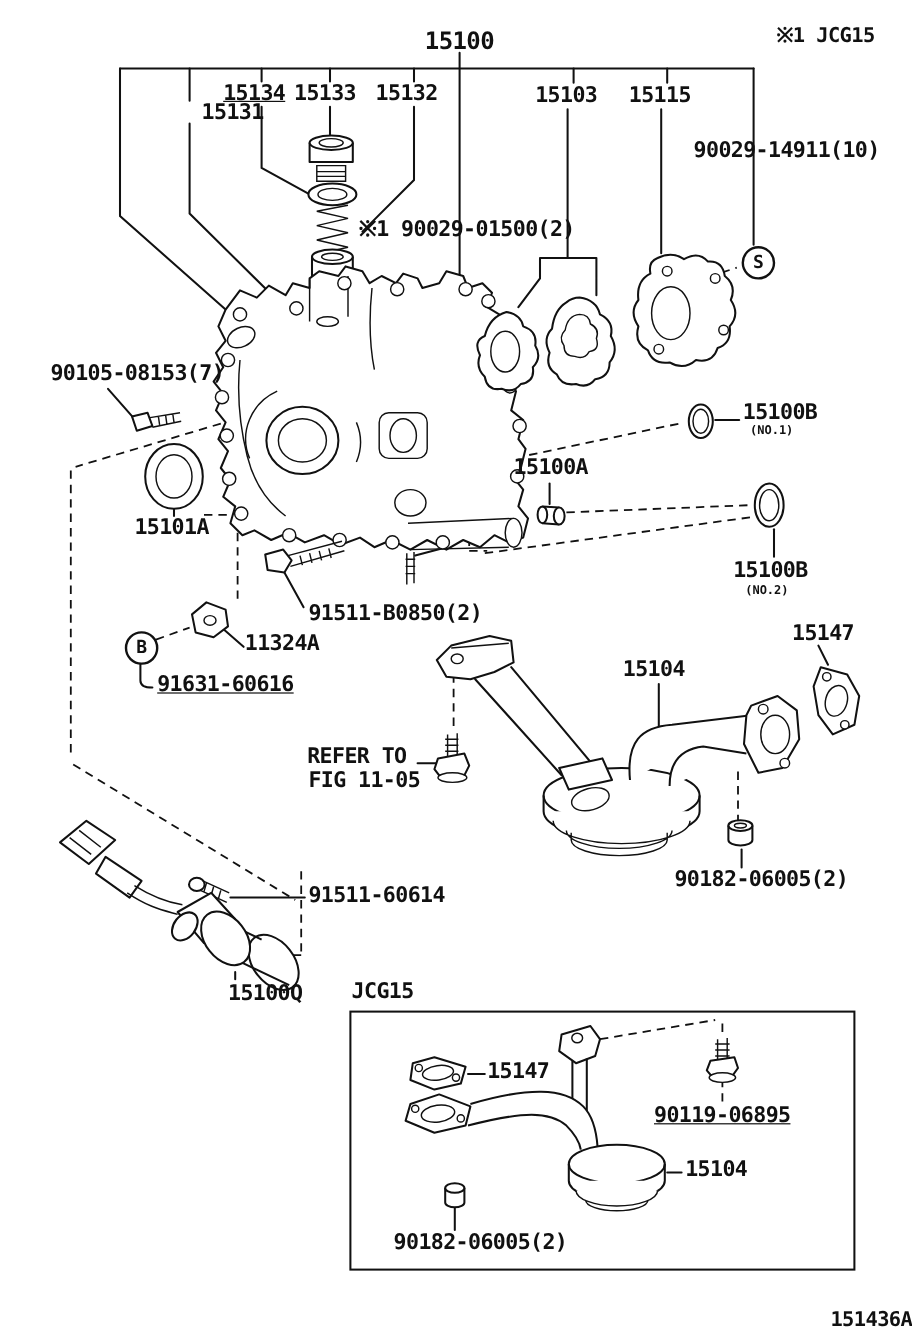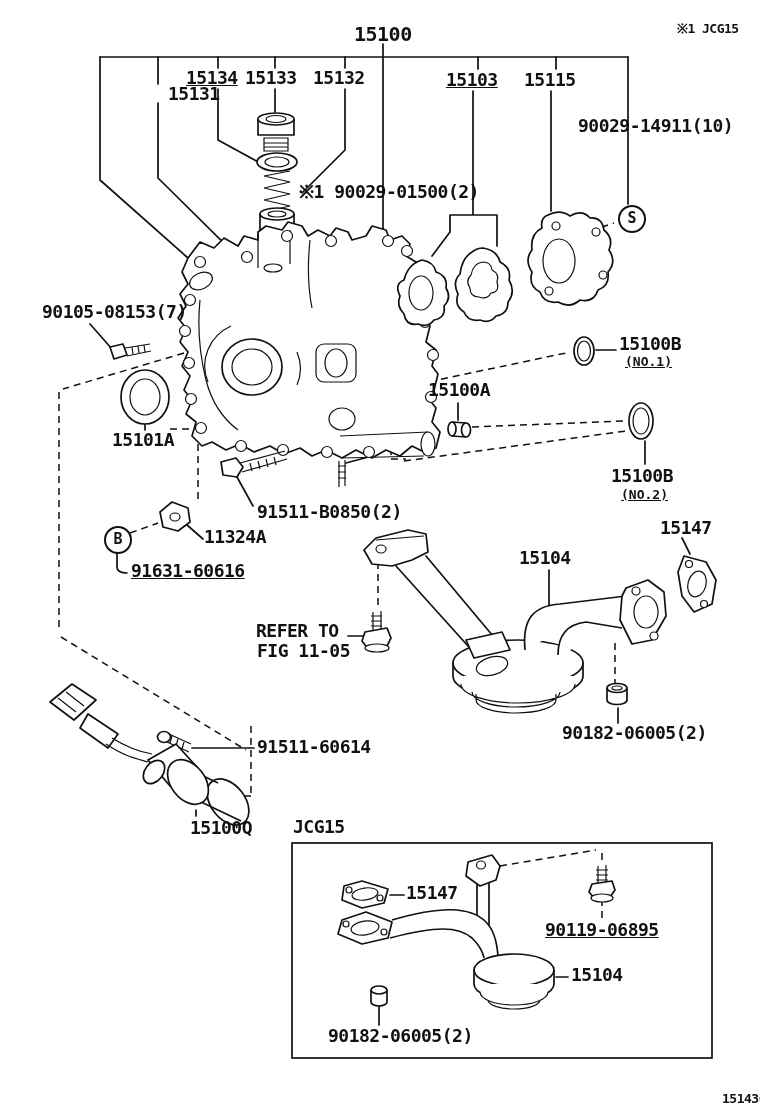--- a/index.html
+++ b/index.html
@@ -2,22 +2,22 @@
 <html><head>
 <meta charset="utf-8">
 <style>
   html,body{margin:0;padding:0;background:#fff;}
   #stage{position:relative;width:760px;height:1112px;background:#fff;overflow:hidden;
          font-family:"DejaVu Sans Mono","Liberation Mono",monospace;}
   #art{position:absolute;left:0;top:0;}
   .lbl{position:absolute;font-weight:bold;font-size:18px;line-height:1.0;color:#111;
        letter-spacing:-0.5px;white-space:nowrap;}
   .lbl-big{font-size:20px;}
-  .lbl-sm{font-size:13px;letter-spacing:0;text-decoration:underline;}
-  .lbl-note{font-size:13px;margin-left:30px;}
+  .lbl-sm{font-size:10px;letter-spacing:0;}
+  .lbl-note{font-size:17px;}
   .callout{position:absolute;width:24px;height:24px;border:2px solid #111;border-radius:50%;
            background:#fff;text-align:center;line-height:22px;font-weight:bold;font-size:15px;color:#111;}
   svg .ln{stroke:#111;stroke-width:1.7;fill:none;stroke-linecap:round;}
   svg .thin{stroke:#111;stroke-width:1.2;fill:none;}
   svg .dash{stroke:#111;stroke-width:1.5;fill:none;stroke-dasharray:7 5;}
   svg .part{stroke:#111;stroke-width:1.7;fill:#fff;stroke-linejoin:round;}
   svg .partthin{stroke:#111;stroke-width:1.2;fill:#fff;}
 </style>
 </head>
 <body>
@@ -282,21 +282,21 @@
     </g>
   </svg>
 
   <div class="lbl lbl-big" style="left:354px;top:24px;">15100</div>
   <div class="lbl lbl-note" style="left:647px;top:22px;">※1 JCG15</div>
 
   <div class="lbl" style="left:128px;top:85px;margin-left:40px;">15131</div>
   <div class="lbl" style="left:186px;top:69px;text-decoration:underline;">15134</div>
   <div class="lbl" style="left:245px;top:69px;">15133</div>
   <div class="lbl" style="left:313px;top:69px;">15132</div>
-  <div class="lbl" style="left:446px;top:71px;text-decoration:underline;">15103</div>
+  <div class="lbl" style="left:446px;top:71px;">15103</div>
   <div class="lbl" style="left:524px;top:71px;">15115</div>
   <div class="lbl" style="left:578px;top:117px;">90029-14911(10)</div>
   <div class="lbl" style="left:299px;top:183px;">※1 90029-01500(2)</div>
   <div class="lbl" style="left:42px;top:303px;">90105-08153(7)</div>
 
   <div class="lbl" style="left:619px;top:335px;">15100B</div>
   <div class="lbl lbl-sm" style="left:625px;top:355px;">(NO.1)</div>
   <div class="lbl" style="left:428px;top:381px;">15100A</div>
   <div class="lbl" style="left:112px;top:431px;">15101A</div>
   <div class="lbl" style="left:611px;top:467px;">15100B</div>

